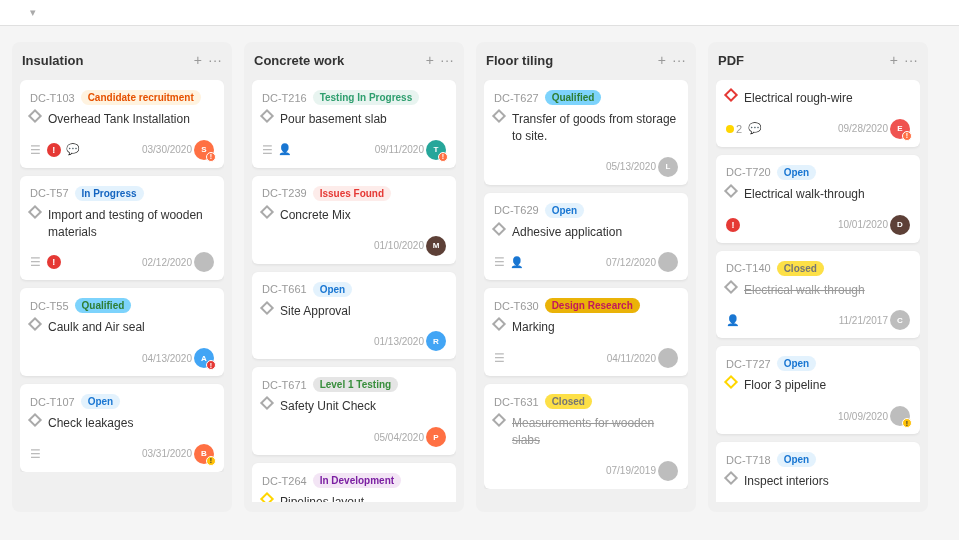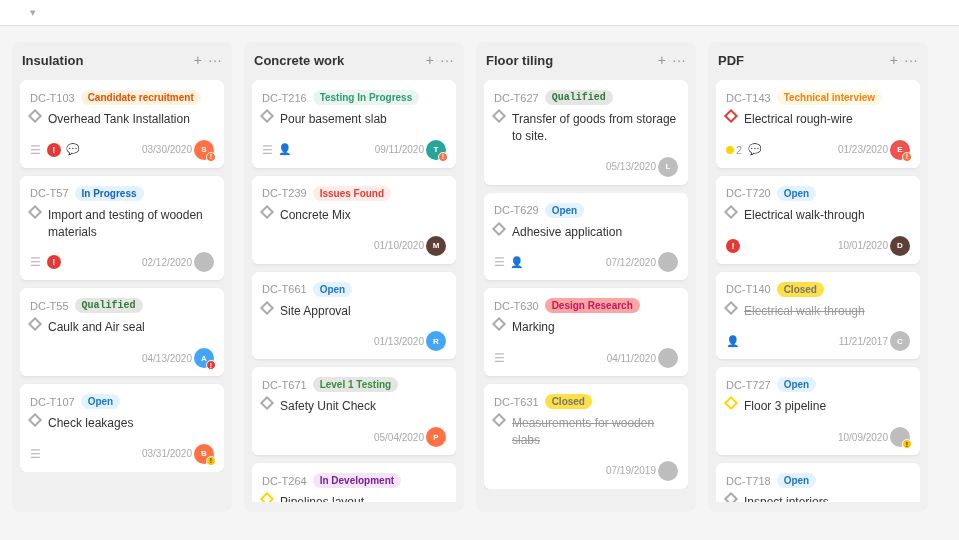--- a/index.html
+++ b/index.html
@@ -90,22 +90,22 @@
       font-weight: 600;
       white-space: nowrap;
     }
     .badge-testing-progress { background: #e8f4f0; color: #2e9e6e; }
     .badge-issues { background: #fdecea; color: #e53935; }
     .badge-open { background: #e3f2fd; color: #1976d2; }
     .badge-level1 { background: #e5e5e5; color: #388e3c; }
     .badge-dev { background: #f3e5f5; color: #7b1fa2; }
     .badge-candidate { background: #fff3e0; color: #e65100; }
     .badge-inprogress { background: #e3f2fd; color: #1565c0; }
-    .badge-qualified { background: #e5e5e5; color: #2e7d32; font-family: Liberation Mono, monospace; }
-    .badge-design { background: #fca5a5; color: #c2185b; text-align: right; }
+    .badge-qualified { background: #7dd3fc; color: #2e7d32; }
+    .badge-design { background: #eab308; color: #c2185b; text-align: right; }
     .badge-closed { background: #fde047; color: #757575; }
     .badge-technical { background: #fff8e1; color: #f57f17; }
     .card-title {
       font-size: 12px;
       font-weight: 500;
       color: #333;
       margin-bottom: 8px;
       line-height: 1.4;
     }
     .card-title.strikethrough {
@@ -453,38 +453,34 @@
     <div class="column">
       <div class="col-header">
         <span class="col-title">PDF</span>
         <div class="col-actions">
           <span>+</span>
           <span>···</span>
         </div>
       </div>
       <div class="cards-list">
         <div class="card">
-          <div class="card-top">
-            <span class="card-id">DC-T143</span>
-            <span class="badge badge-technical">Technical interview</span>
-          </div>
           <div class="card-row">
             <span style="display: inline-block; width: 10px; height: 10px; border: 2px solid rgb(229, 57, 53); transform: rotate(45deg); margin-right: 4px; flex-shrink: 0;"></span>
             <span class="card-title">Electrical rough-wire</span>
           </div>
           <div class="card-footer">
             <div class="card-meta">
               <span class="meta-icon" style="display: inline-flex; align-items: center; gap: 2px; color: rgb(153, 153, 153); font-size: 11px;">
                 <span style="display: inline-block; width: 8px; height: 8px; border-radius: 50%; background: rgb(255, 214, 0);"></span>
                 <span>2</span>
               </span>
               <span class="meta-icon" style="font-size: 11px;">💬</span>
             </div>
             <div class="avatar-wrap">
-              <span class="card-date">01/23/2020</span>
+              <span class="card-date">09/28/2020</span>
               <span class="avatar avatar-red" style="position: relative;">E<span class="badge-dot dot-orange" style="position: absolute; bottom: -2px; right: -2px; width: 10px; height: 10px; border-radius: 50%; font-size: 7px; display: flex; align-items: center; justify-content: center; font-weight: 700; color: rgb(255, 255, 255); border: 1px solid rgb(255, 255, 255); background: rgb(255, 112, 67);">!</span></span>
             </div>
           </div>
         </div>
         <div class="card">
           <div class="card-top">
             <span class="card-id">DC-T720</span>
             <span class="badge badge-open">Open</span>
           </div>
           <div class="card-row">

